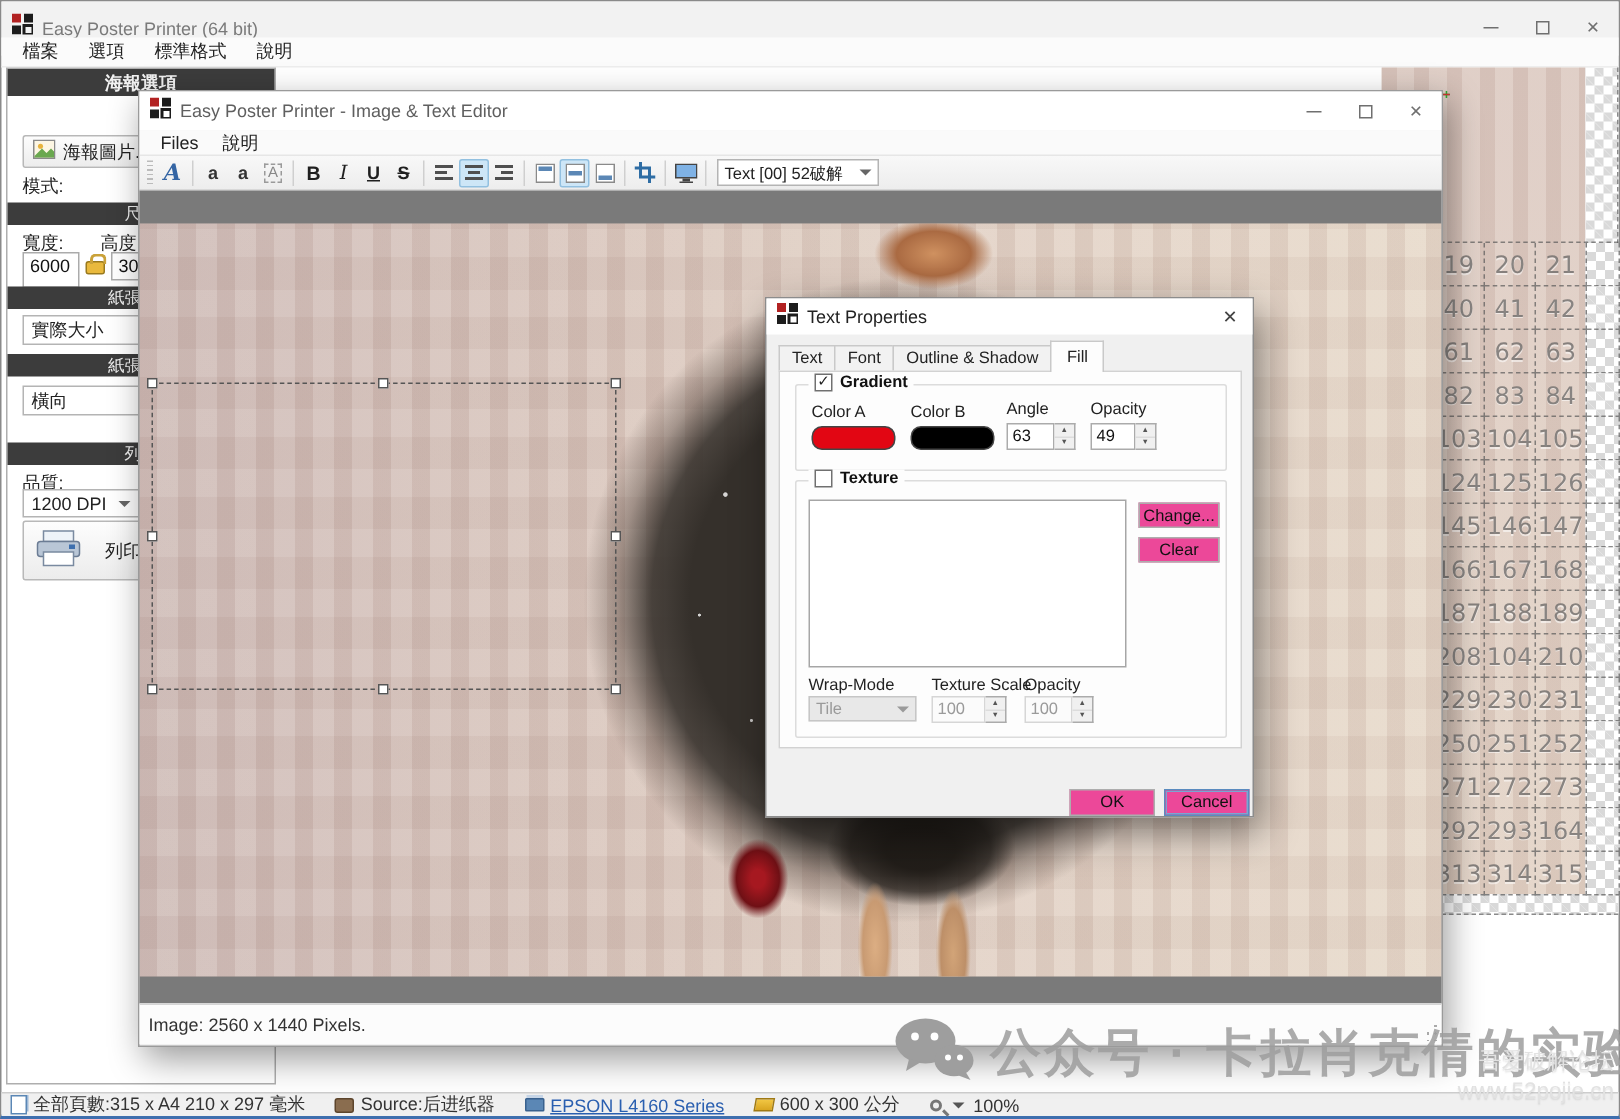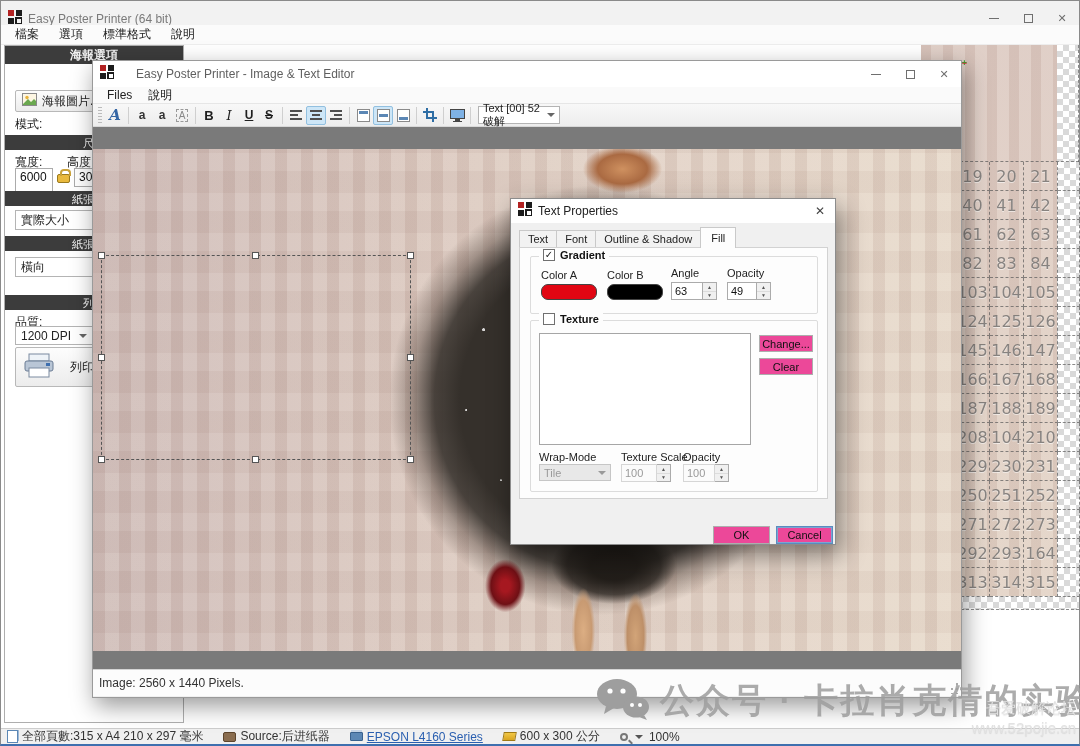--- a/index.html
+++ b/index.html
@@ -46,38 +46,38 @@
   .checkered{background-color:#fff;background-image:linear-gradient(45deg,#d9d9d9 25%,transparent 25%,transparent 75%,#d9d9d9 75%),linear-gradient(45deg,#d9d9d9 25%,transparent 25%,transparent 75%,#d9d9d9 75%);background-size:12px 12px;background-position:0 0,6px 6px;}
   #preview-checker-col{position:absolute;left:1056px;top:44px;width:22px;height:551px;z-index:1;border-right:1px dashed #8a8a8a;}
   #preview-checker-bottom{position:absolute;left:920px;top:595px;width:158px;height:14px;z-index:1;border-bottom:1px dashed #8a8a8a;}
   #page-grid{position:absolute;left:954px;top:160px;width:124px;height:435px;z-index:2;display:grid;grid-template-columns:34px 34px 34px 22px;grid-auto-rows:29px;border-top:1px dashed rgba(90,90,90,.7);border-left:1px dashed rgba(90,90,90,.7);}
   .pgcell{border-right:1px dashed rgba(90,90,90,.7);border-bottom:1px dashed rgba(90,90,90,.7);display:flex;align-items:center;justify-content:center;
     font-size:16px;color:rgba(118,114,112,.85);text-shadow:0 1px 0 rgba(255,255,255,.55);font-family:"DejaVu Sans",sans-serif;}
 
   
   #editor{position:absolute;left:92px;top:60px;width:870px;height:638px;background:#f0f0f0;border:1px solid #9a9a9a;box-shadow:3px 8px 22px rgba(0,0,0,.4);z-index:10;}
   .e-titlebar{height:26px;background:#fff;display:flex;align-items:center;}
-  .e-titlebar .title{font-size:12px;color:#5f5f5f;margin-left:22px;flex:1;}
+  .e-titlebar .title{font-size:12px;color:#5f5f5f;margin-left:6px;flex:1;}
   .e-menubar{height:17px;background:#fafafa;display:flex;align-items:center;padding-left:6px;border-bottom:1px solid #e6e6e6;}
   .e-menubar .menu-item{padding:1px 8px;}
   .e-toolbar{height:23px;background:linear-gradient(#f8f8f8,#ededed);display:flex;align-items:center;padding-left:2px;border-bottom:1px solid #d8d8d8;}
   .grip{width:4px;height:16px;margin:0 3px;background:repeating-linear-gradient(#bbb 0 1px,transparent 1px 3px);}
   .tsep{width:1px;height:17px;background:#cfcfcf;margin:0 3px;}
   .tbtn{width:20px;height:19px;display:flex;align-items:center;justify-content:center;border:1px solid transparent;border-radius:2px;}
   .tbtn.active{background:#cde6f7;border-color:#92c0e0;}
   .g-fontA{font-family:"DejaVu Serif","Liberation Serif",serif;font-style:italic;font-weight:bold;font-size:15px;color:#3465a4;}
   .g-small-a{font-size:12px;font-weight:bold;color:#333;position:relative;}
   .badge{position:absolute;top:-3px;right:-6px;font-size:9px;font-weight:bold;}
   .badge.add{color:#2da12d;} .badge.del{color:#c33030;}
   .g-selA{font-size:10px;color:#888;border:1px dashed #9a9a9a;padding:0 2px;line-height:11px;}
   .g-bold{font-weight:bold;font-size:13px;color:#1f1f1f;}
   .g-italic{font-style:italic;font-family:"DejaVu Serif",serif;font-size:13px;color:#1f1f1f;}
   .g-under{font-size:12px;text-decoration:underline;color:#1f1f1f;font-weight:bold;}
   .g-strike{font-size:12px;text-decoration:line-through;color:#1f1f1f;font-weight:bold;}
-  .e-combo{margin-left:4px;width:82px;height:18px;background:#fff;border:1px solid #b4b4b4;font-size:11px;color:#222;display:flex;align-items:center;padding:0 4px;}
+  .e-combo{margin-left:4px;width:108px;height:18px;background:#fff;border:1px solid #b4b4b4;font-size:11px;color:#222;display:flex;align-items:center;padding:0 4px;}
   .e-combo .arr{margin-left:auto;width:0;height:0;border:4px solid transparent;border-top-color:#666;transform:translateY(2px);}
   .e-canvas{position:relative;height:542px;background:#7a7a7a;overflow:hidden;}
   .artwork{position:absolute;left:0;top:22px;width:868px;height:502px;
     background:
       radial-gradient(ellipse 55px 33px at 61% 4%, #cf9160 0%, #aa6a42 45%, rgba(170,106,66,0) 72%),
       radial-gradient(ellipse 15px 55px at 56.5% 96%, #dcae83 0%, #c89a72 55%, rgba(200,154,114,0) 78%),
       radial-gradient(ellipse 15px 55px at 62.5% 97%, #d2a478 0%, #bd8f68 55%, rgba(189,143,104,0) 78%),
       radial-gradient(ellipse 26px 34px at 47.5% 87%, #a61820 18%, #6f1015 55%, rgba(111,16,21,0) 78%),
       radial-gradient(ellipse 78px 48px at 60% 83%, rgba(30,26,22,.95) 30%, rgba(30,26,22,.7) 60%, rgba(30,26,22,0) 80%),
       radial-gradient(circle 3px at 45% 36%, rgba(255,255,255,.8) 0 40%, transparent 60%),

